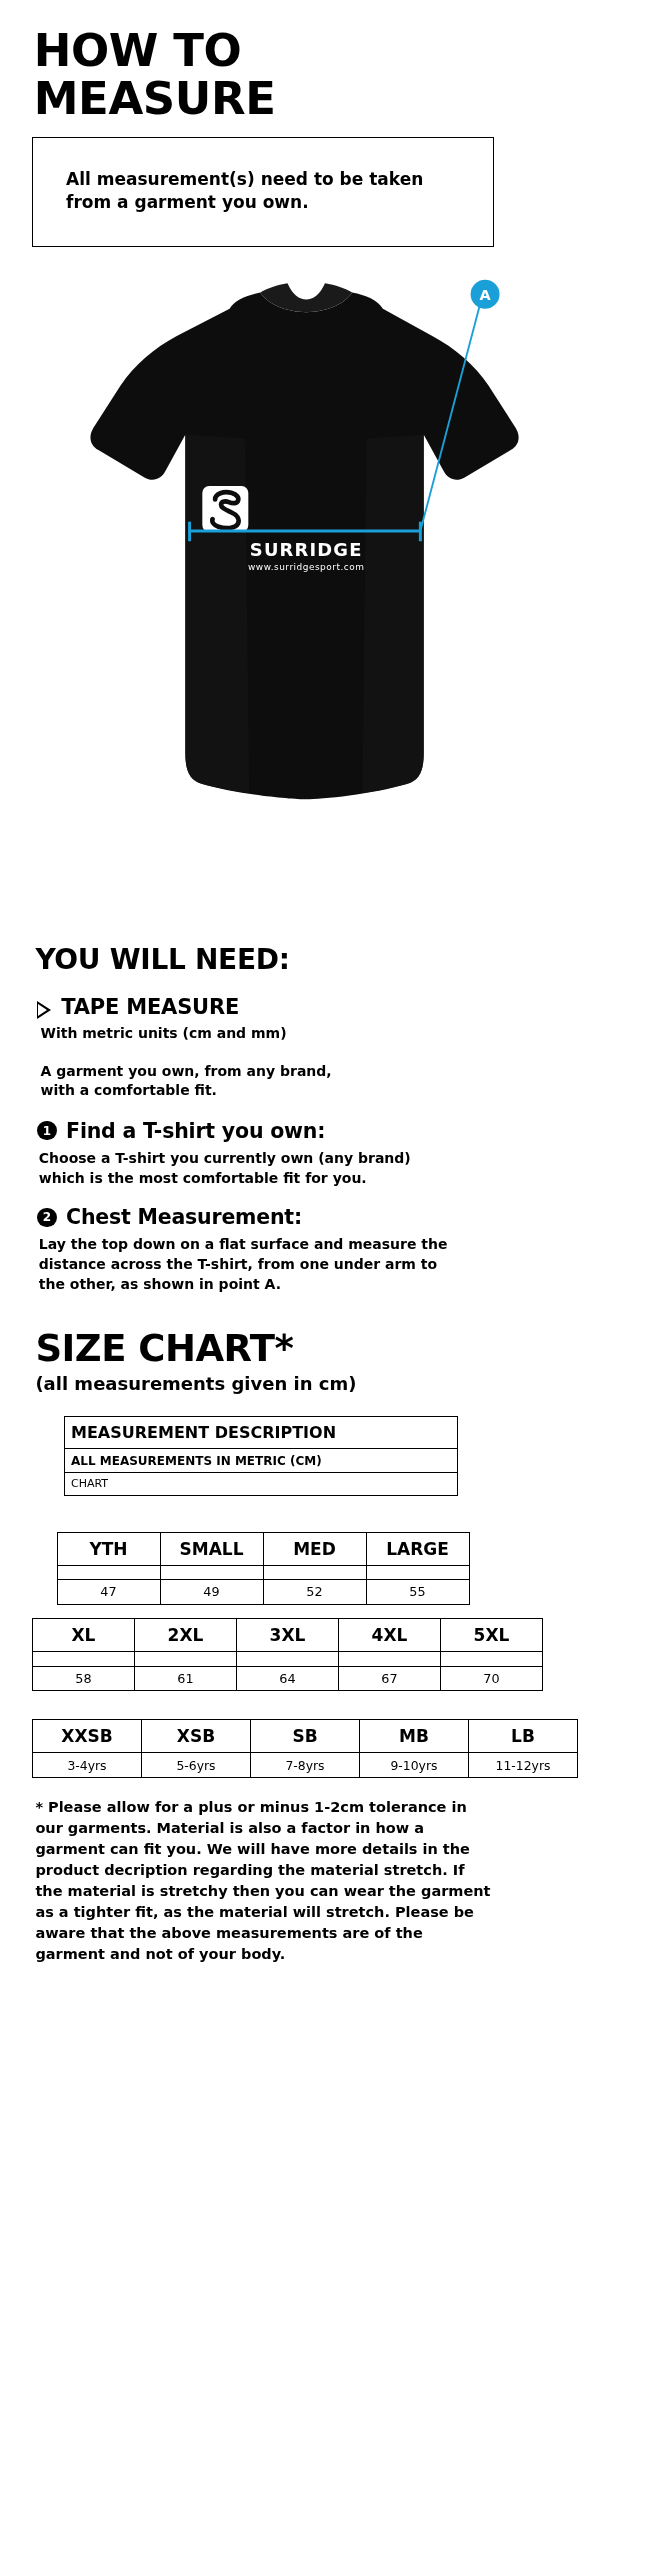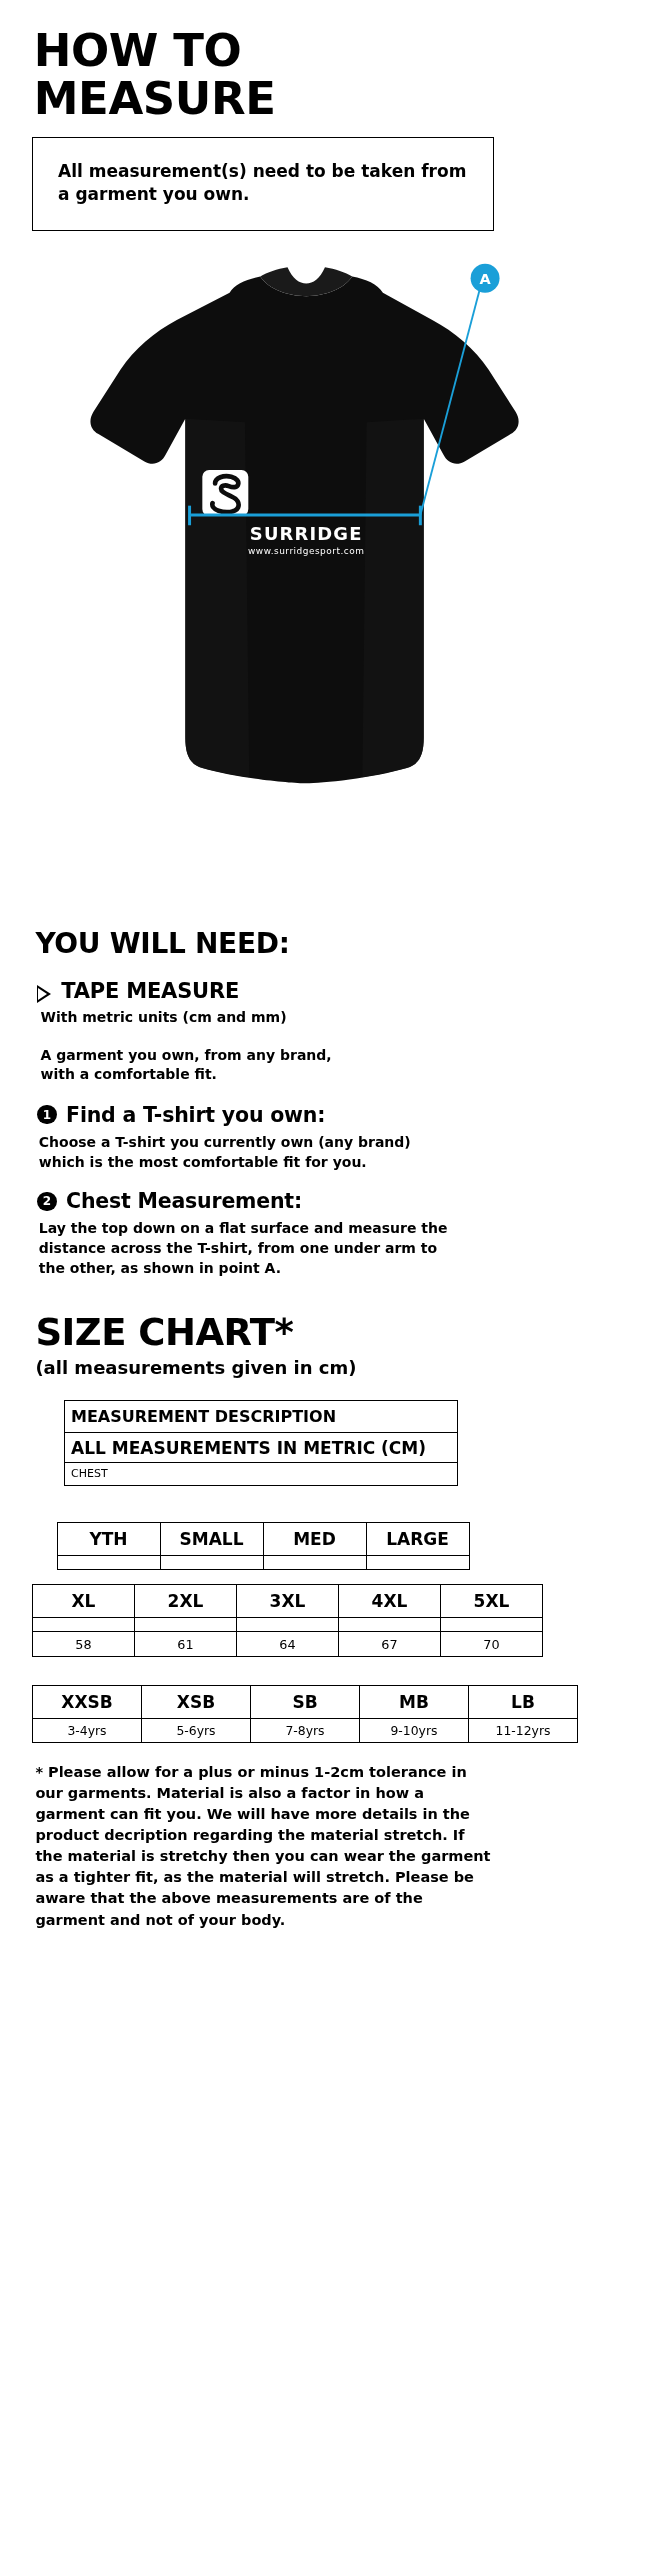--- a/index.html
+++ b/index.html
@@ -29,21 +29,21 @@
     letter-spacing: -0.4px;
     line-height: 1.05;
     margin: 12px 0 15.3px 1.7px;
   }
   .notice-box {
     border: 1.7px solid #000;
     padding: 13.6px 17px 15.3px 17px;
     margin: 0 0 29px 0;
   }
   .notice-box p {
-    margin: 8px;
+    margin: 16px;
     font-size: 17px;
     font-weight: bold;
     line-height: 1.38;
   }
 
   
   .shirt-wrap {
     position: relative;
     height: 648px;
     margin: 0 0 8.5px 0;
@@ -142,21 +142,21 @@
     width: 394px;
     margin: 0 0 13.6px 32px;
   }
   .desc-table td {
     border: 1.3px solid #000;
     padding: 4.3px 6px;
     font-size: 14.5px;
     font-weight: bold;
   }
   .desc-table tr:nth-child(1) td { font-size: 16px; padding: 6px 6px; }
-  .desc-table tr:nth-child(2) td { font-size: 17px; margin-top: 16px; }
+  .desc-table tr:nth-child(2) td { font-size: 12px; margin-top: 16px; }
   .desc-table tr:nth-child(3) td { font-size: 11px; font-weight: normal; }
 
   .size-table {
     margin: 0 auto 13.6px auto;
     text-align: center;
   }
   .size-table td {
     border: 1.3px solid #000;
     padding: 4.3px 3.4px;
     font-size: 12.8px;
@@ -292,38 +292,44 @@
 
   <table class="desc-table">
     <tbody>
       <tr>
         <td>MEASUREMENT DESCRIPTION</td>
       </tr>
       <tr>
         <td>ALL MEASUREMENTS IN METRIC (CM)</td>
       </tr>
       <tr>
-        <td>CHEST</td>
+        <td>CHART</td>
       </tr>
     </tbody>
   </table>
 
   <table class="size-table t-4col">
     <tbody>
       <tr class="hdr">
         <td>YTH</td>
         <td>SMALL</td>
         <td>MED</td>
         <td>LARGE</td>
       </tr>
       <tr class="spacer">
         <td></td>
           <td></td>
         <td></td>
           <td></td>
+      </tr>
+      <tr>
+        <td>47</td>
+        <td>49</td>
+        <td>52</td>
+        <td>55</td>
       </tr>
     </tbody>
   </table>
 
   <table class="size-table t-5col">
     <tbody>
       <tr class="hdr">
         <td>XL</td>
         <td>2XL</td>
         <td>3XL</td>

